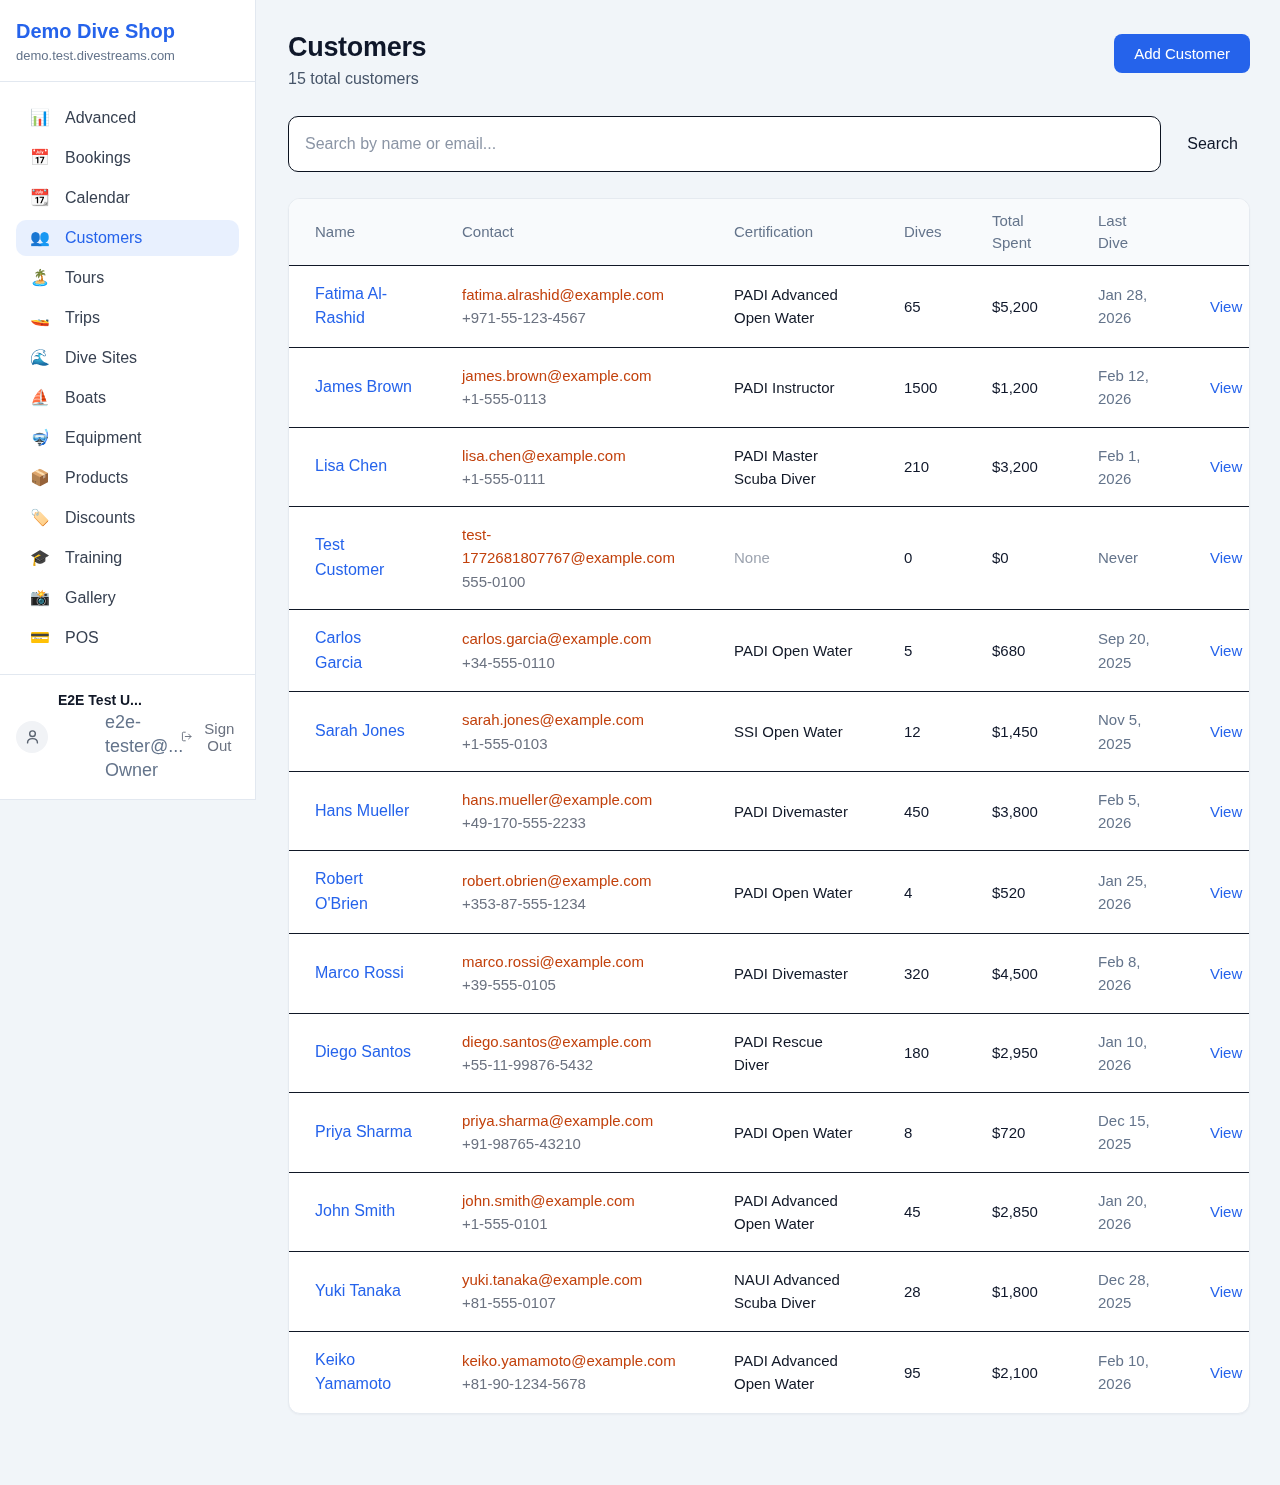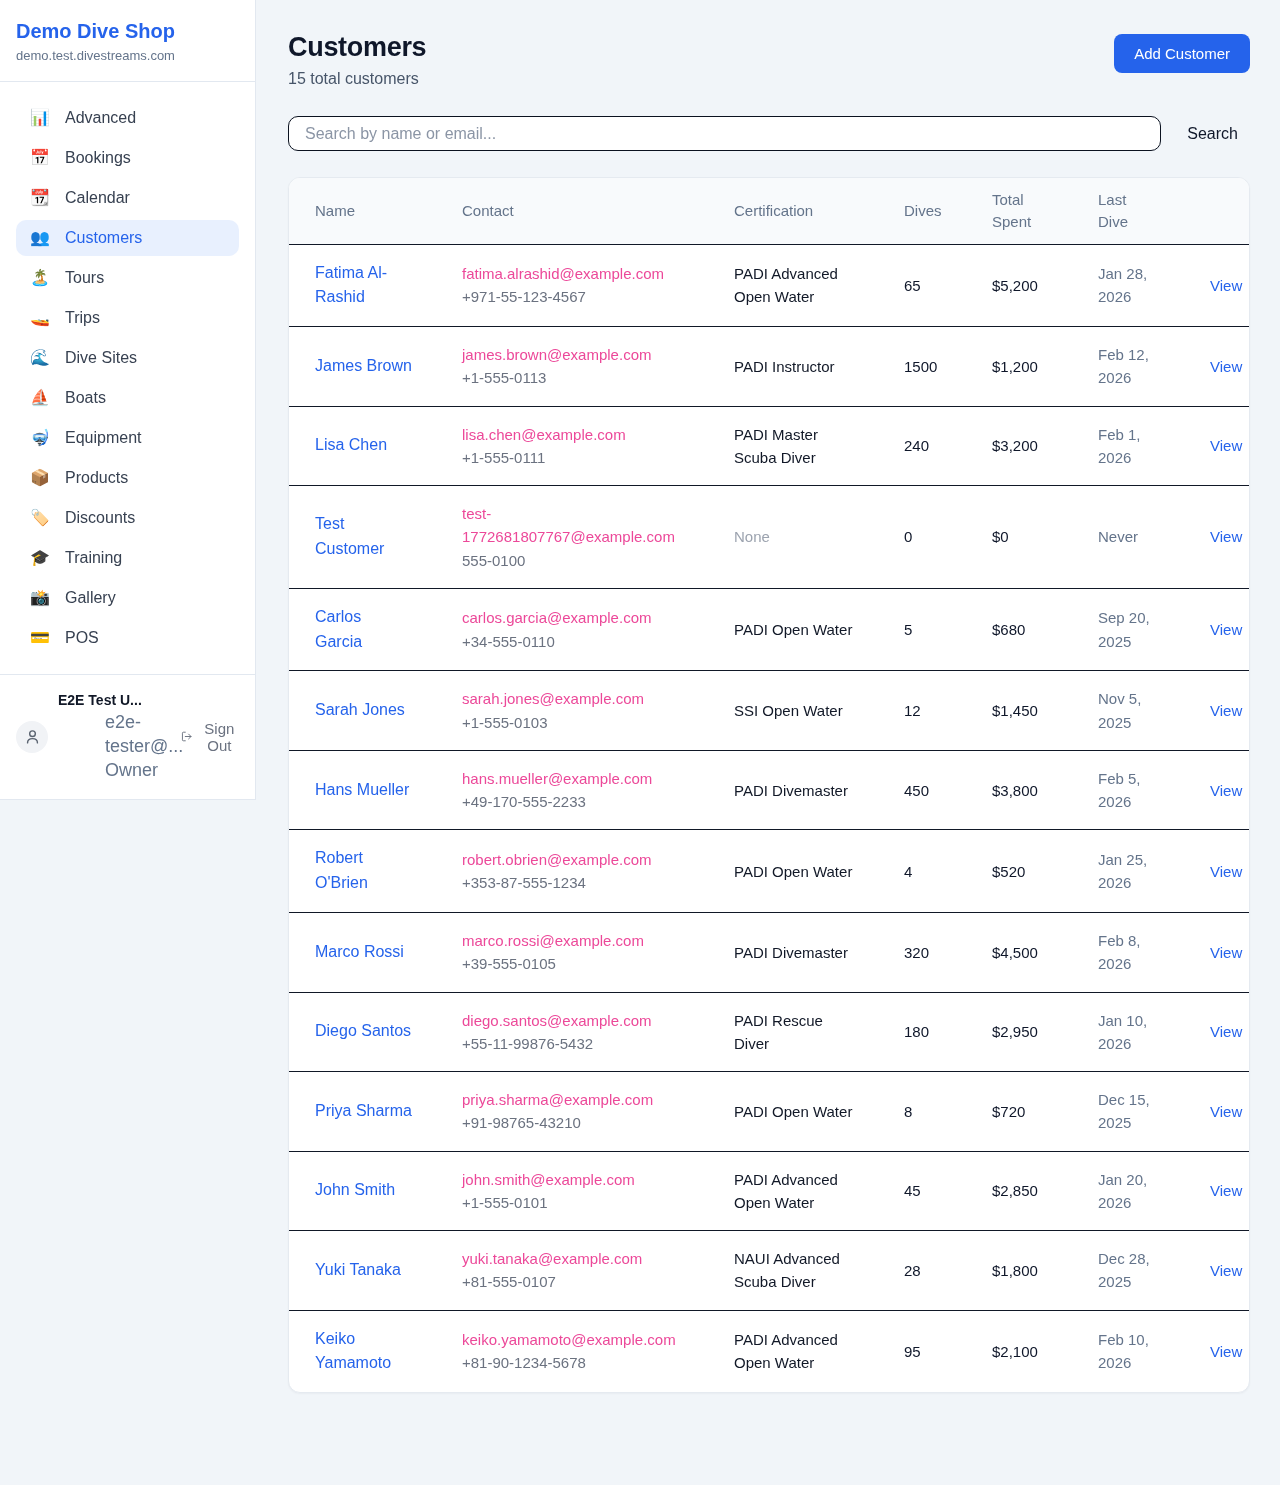--- a/index.html
+++ b/index.html
@@ -65,21 +65,21 @@
   .page-head{display:flex;align-items:flex-start;justify-content:space-between;}
   .page-title{font-size:27px;font-weight:800;color:#0f172a;letter-spacing:-0.3px;}
   .page-subtitle{font-size:16px;color:#475569;margin-top:7px;}
   .btn-primary{
     background:var(--accent);color:#fff;border:none;cursor:pointer;
     font-family:inherit;font-size:15px;font-weight:500;
     padding:11px 20px;border-radius:8px;margin-top:2px;
   }
   .search-row{display:flex;align-items:center;margin-top:28px;}
   .search-input{
-    flex:1;height:35px;border:1px solid #0b1220;border-radius:10px;
+    flex:1;height:56px;border:1px solid #0b1220;border-radius:10px;
     padding:0 16px;font-family:inherit;font-size:16px;color:#0f172a;background:#fff;outline:none;
   }
   .search-input::placeholder{color:#8b95a5;}
   .search-btn{
     background:none;border:none;cursor:pointer;font-family:inherit;
     font-size:16px;color:#0f172a;padding:8px 12px 8px 26px;
   }
 
   
   .card{
@@ -103,21 +103,21 @@
   .col-name{width:173px;}  .col-contact{width:272px;} .col-cert{width:170px;}
   .col-dives{width:88px;}  .col-spent{width:106px;}   .col-last{width:112px;}
   .col-view{width:41px;}
   th.h-name,td.c-name{padding-right:50px;}
   th.h-contact,td.c-contact{padding-right:55px;}
   th.h-cert,td.c-cert{padding-right:45px;}
   th.h-dives,td.c-dives{padding-right:24px;}
   th.h-spent,td.c-spent{padding-right:41px;}
   th.h-last,td.c-last{padding-right:52px;}
   td.c-name a{color:var(--link);text-decoration:none;font-size:16px;cursor:pointer;overflow-wrap:break-word;}
-  td.c-contact .email{color:#ec4899;overflow-wrap:break-word;}
+  td.c-contact .email{color:#c2410c;overflow-wrap:break-word;}
   td.c-contact .phone{color:#6b7280;}
   td.c-cert{color:#111827;}
   td.c-cert.muted{color:var(--text-faint);}
   td.c-last{color:var(--text-gray);}
   td.c-view a{color:var(--link);text-decoration:none;cursor:pointer;}
 </style>
 </head>
 <body>
 
 <div class="app">
@@ -284,21 +284,21 @@
     <td class="c-view"><a>View</a></td>
   </tr>
 
   <tr>
     <td class="c-name"><a>Lisa Chen</a></td>
     <td class="c-contact">
       <div class="email">lisa.chen@example.com</div>
       <div class="phone">+1-555-0111</div>
     </td>
     <td class="c-cert">PADI Master Scuba Diver</td>
-    <td class="c-dives">240</td>
+    <td class="c-dives">210</td>
     <td class="c-spent">$3,200</td>
     <td class="c-last">Feb 1, 2026</td>
     <td class="c-view"><a>View</a></td>
   </tr>
 
   <tr>
     <td class="c-name"><a>Test Customer</a></td>
     <td class="c-contact">
       <div class="email">test-1772681807767@example.com</div>
       <div class="phone">555-0100</div>

